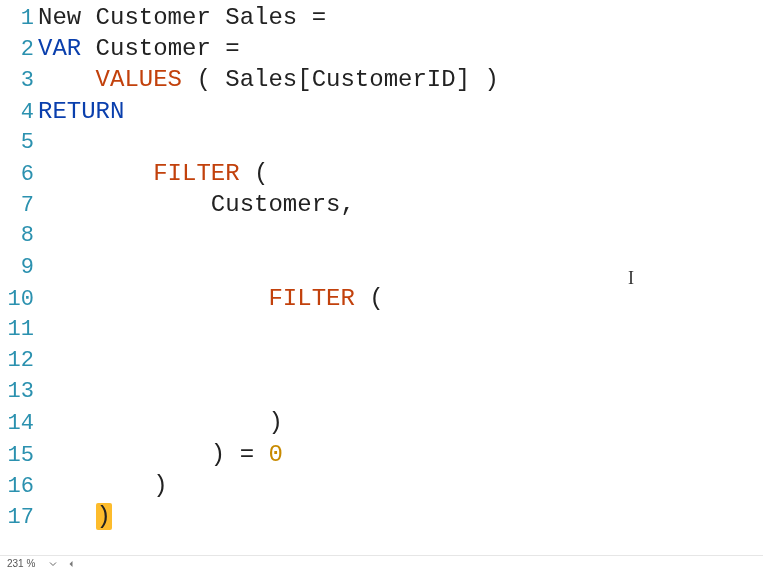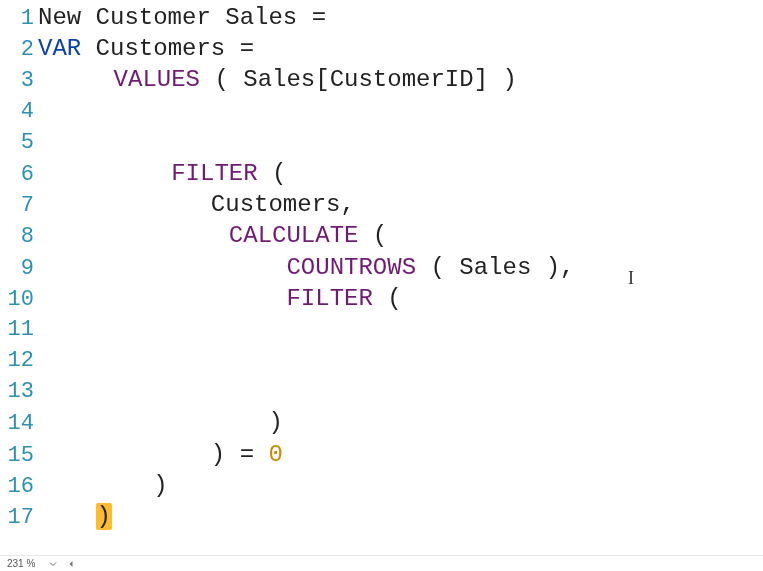--- a/index.html
+++ b/index.html
@@ -34,21 +34,21 @@
     padding-right: 2px;
     user-select: none;
     flex-shrink: 0;
   }
   .code {
     padding-left: 2px;
     color: #222222;
     text-align: right;
   }
   .kw { color: #0a3fad; }   
-  .fn { color: #701a75; margin-left: 18px; }   
+  .fn { color: #c2410c; }   
   .num { color: #c88a00; }  
   .plain { color: #222222; }
   .match {
     background: #fdbc2c;
     border-radius: 2px;
     padding: 0 1px;
   }
   .statusbar {
     position: absolute;
     left: 0;
@@ -89,28 +89,28 @@
     color: #333;
     pointer-events: none;
   }
 </style>
 </head>
 <body>
 
 <div class="editor" id="editor-root">
 
 <div class="code-line"><span class="gutter">1</span><span class="code"><span class="plain">New Customer Sales = </span></span></div>
-    <div class="code-line"><span class="gutter">2</span><span class="code"><span class="kw">VAR</span><span class="plain"> Customers =</span></span></div>
+    <div class="code-line"><span class="gutter">2</span><span class="code"><span class="kw">VAR</span><span class="plain"> Customer =</span></span></div>
     <div class="code-line"><span class="gutter">3</span><span class="code"><span class="plain">    </span><span class="fn">VALUES</span><span class="plain"> ( Sales[CustomerID] )</span></span></div>
-    <div class="code-line"><span class="gutter">4</span></div>
+    <div class="code-line"><span class="gutter">4</span><span class="code"><span class="kw">RETURN</span></span></div>
     <div class="code-line"><span class="gutter">5</span></div>
     <div class="code-line"><span class="gutter">6</span><span class="code"><span class="plain">        </span><span class="fn">FILTER</span><span class="plain"> (</span></span></div>
     <div class="code-line"><span class="gutter">7</span><span class="code"><span class="plain">            Customers,</span></span></div>
-    <div class="code-line"><span class="gutter">8</span><span class="code"><span class="plain">            </span><span class="fn">CALCULATE</span><span class="plain"> (</span></span></div>
-    <div class="code-line"><span class="gutter">9</span><span class="code"><span class="plain">                </span><span class="fn">COUNTROWS</span><span class="plain"> ( Sales ),</span></span></div>
+    <div class="code-line"><span class="gutter">8</span></div>
+    <div class="code-line"><span class="gutter">9</span></div>
     <div class="code-line"><span class="gutter">10</span><span class="code"><span class="plain">                </span><span class="fn">FILTER</span><span class="plain"> (</span></span></div>
     <div class="code-line"><span class="gutter">11</span></div>
     <div class="code-line"><span class="gutter">12</span></div>
     <div class="code-line"><span class="gutter">13</span></div>
     <div class="code-line"><span class="gutter">14</span><span class="code"><span class="plain">                )</span></span></div>
     <div class="code-line"><span class="gutter">15</span><span class="code"><span class="plain">            ) = </span><span class="num">0</span></span></div>
     <div class="code-line"><span class="gutter">16</span><span class="code"><span class="plain">        )</span></span></div>
     <div class="code-line"><span class="gutter">17</span><span class="code"><span class="plain">    </span><span class="match">)</span></span></div>
   </div>
 

